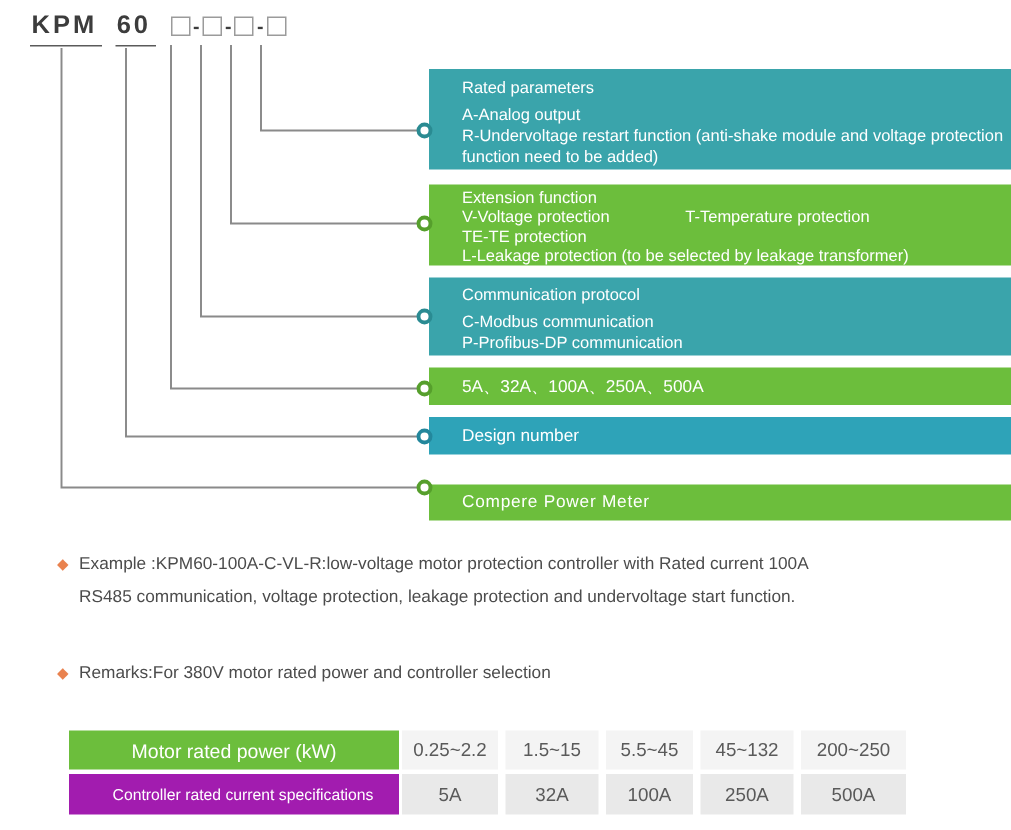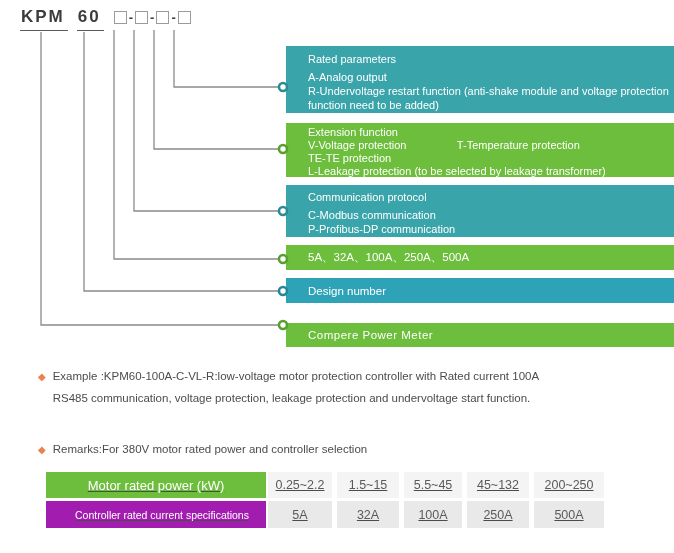--- a/index.html
+++ b/index.html
@@ -37,21 +37,21 @@
   .box5{top:278px;height:25px;}
   .box6{top:323px;height:24px;letter-spacing:0.5px;}
   
   .note{position:absolute;left:38px;font-size:11.5px;color:#4c4c4c;display:flex;}
   .bullet{color:#e9824f;font-size:10px;margin-right:7px;line-height:15px;}
   .note .txt{line-height:15px;}
   .example{top:369px;width:600px;}
   .example .line2{margin-top:7px;}
   .remarks{top:442px;width:600px;}
   
-  .sel-table{position:absolute;left:46px;top:472px;z-index:2;text-decoration:underline;}
+  .sel-table{position:absolute;left:46px;top:487px;z-index:2;}
   .sel-row{display:flex;}
   .sel-row1{margin-bottom:3px;}
   .cell{display:flex;align-items:center;justify-content:center;box-sizing:border-box;}
   .hcell{width:220px;color:#ffffff;margin-right:2px;}
   .r1{height:26px;}
   .r2{height:27px;}
   .hcell.r1{background:#6cbe3c;font-size:13px;}
   .hcell.r2{background:#a21caf;font-size:10.5px;padding-left:12px;}
   .vcell{margin-right:5px;color:#5a5a5a;font-size:12.5px;}
   .vcell.r1{background:#f4f4f4;}

